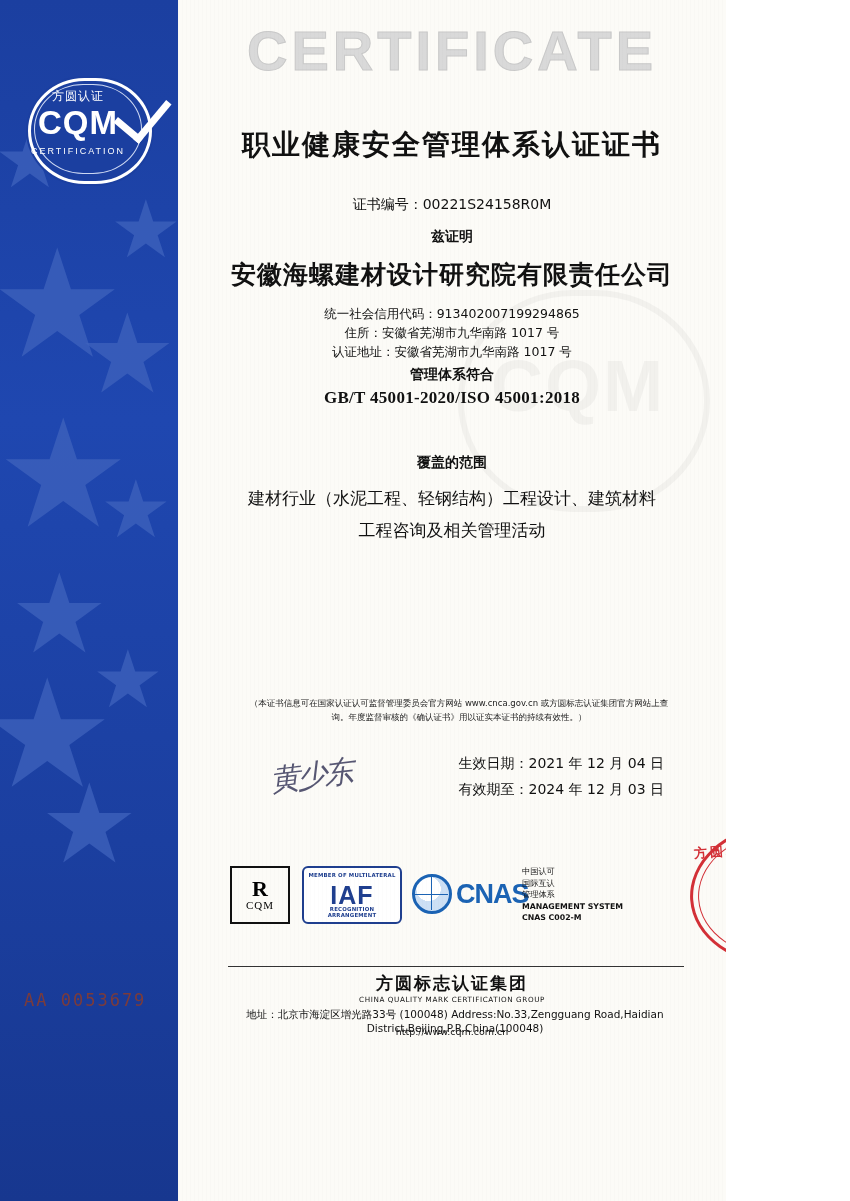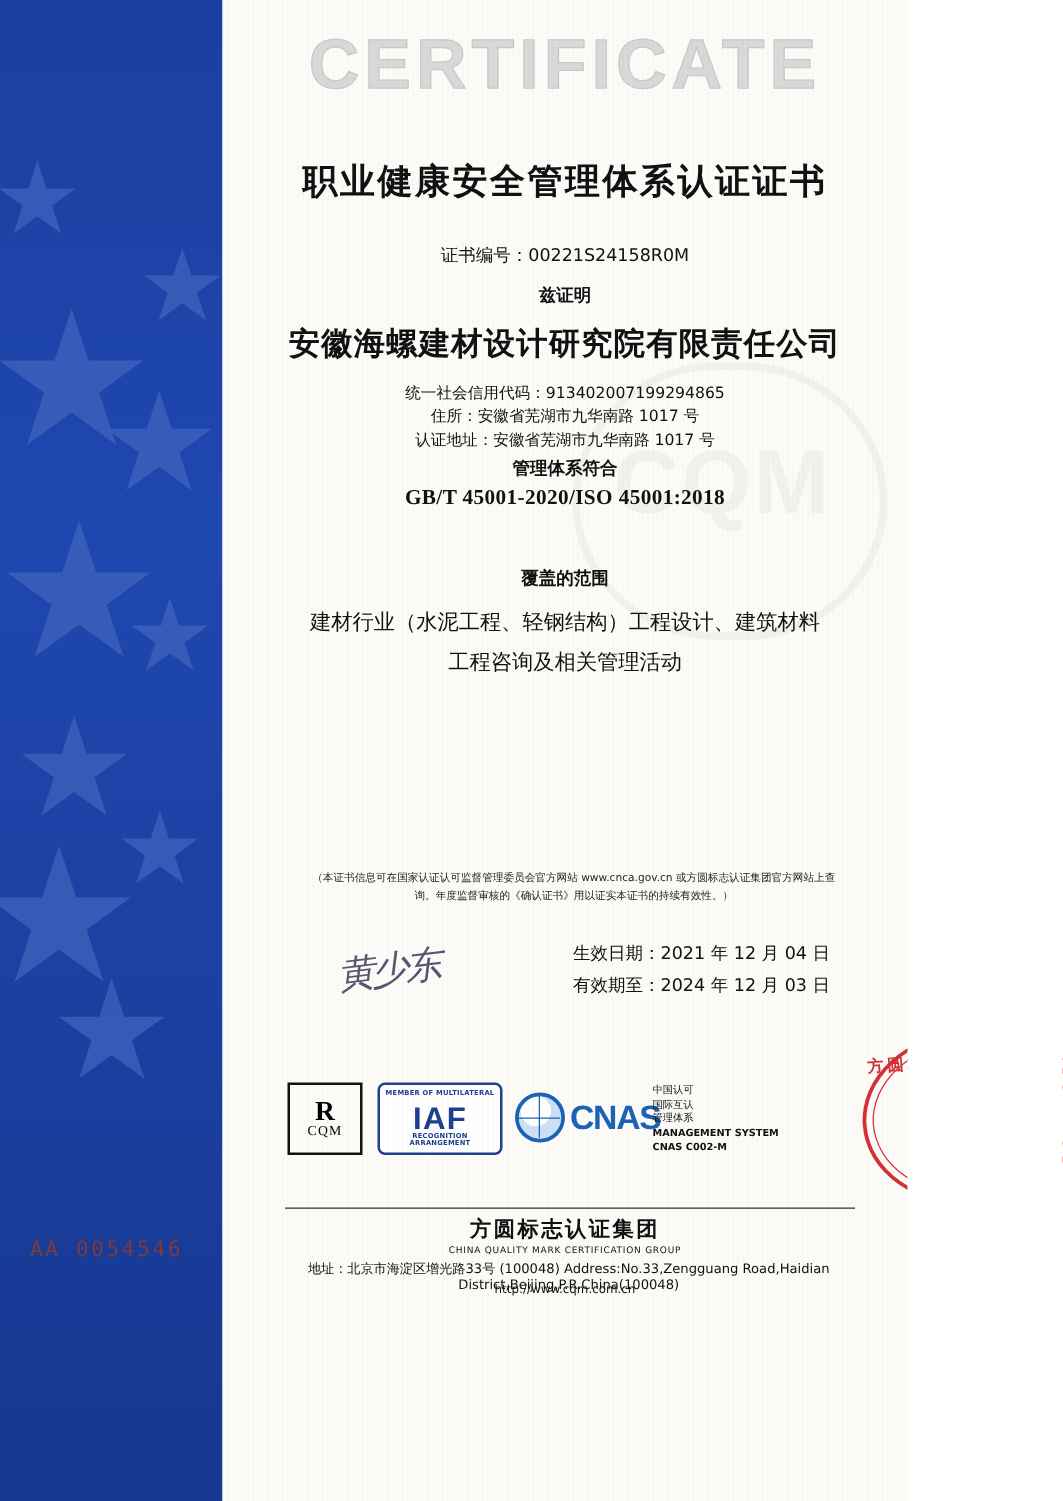--- a/index.html
+++ b/index.html
@@ -329,23 +329,33 @@
     <span class="star mid" style="left:78px;top:300px;">★</span>
     <span class="star big" style="left:-4px;top:400px;">★</span>
     <span class="star sm" style="left:100px;top:470px;">★</span>
     <span class="star mid" style="left:10px;top:560px;">★</span>
     <span class="star big" style="left:-20px;top:660px;">★</span>
     <span class="star sm" style="left:92px;top:640px;">★</span>
     <span class="star mid" style="left:40px;top:770px;">★</span>
     <span class="star sm" style="left:-6px;top:120px;">★</span>
     <span class="star sm" style="left:110px;top:190px;">★</span>
 
-
-
-    <div class="serial">AA 0054546</div>
+    <div class="cqm-badge">
+      <div class="ring"></div>
+      <div class="ring2"></div>
+      <div class="cn">方圆认证</div>
+      <div class="cqm">CQM</div>
+      <div class="sub">CERTIFICATION</div>
+      <div class="tickwrap">
+          <div class="tick"></div>
+        </div>
+    </div>
+
+
+    <div class="serial">AA 0053679</div>
   </div>
 
   <div class="sheet">
 
     <div class="watermark">
       <div class="wring"></div>
       <div class="wtxt">CQM</div>
     </div>
 
     <div class="title-out">CERTIFICATE</div>

